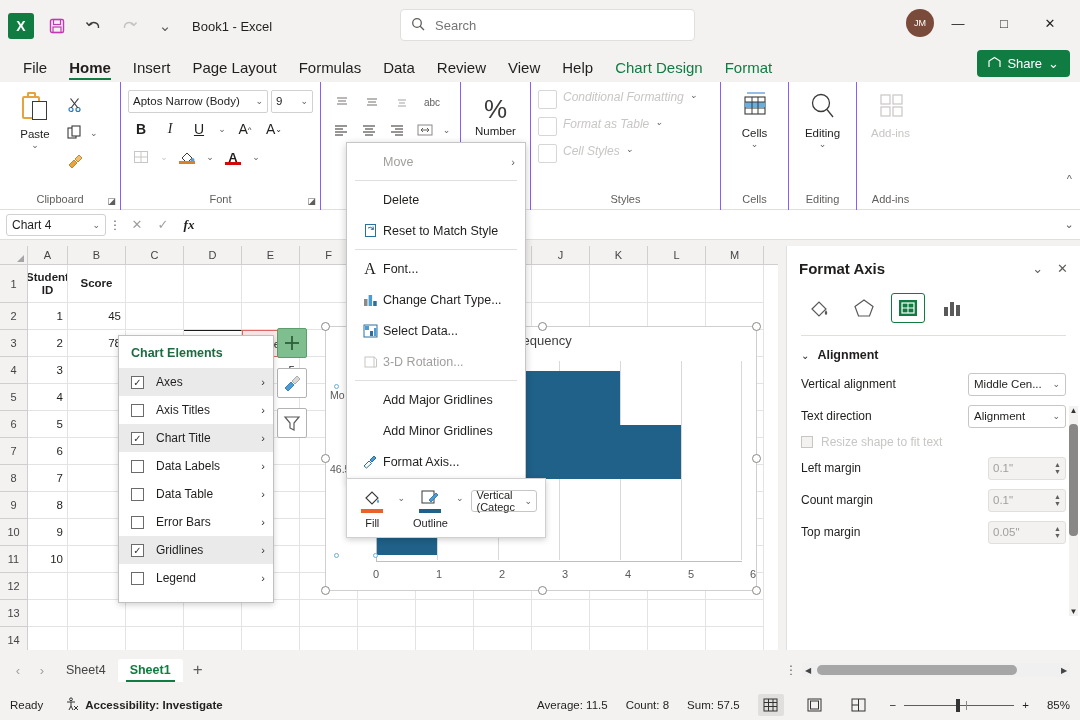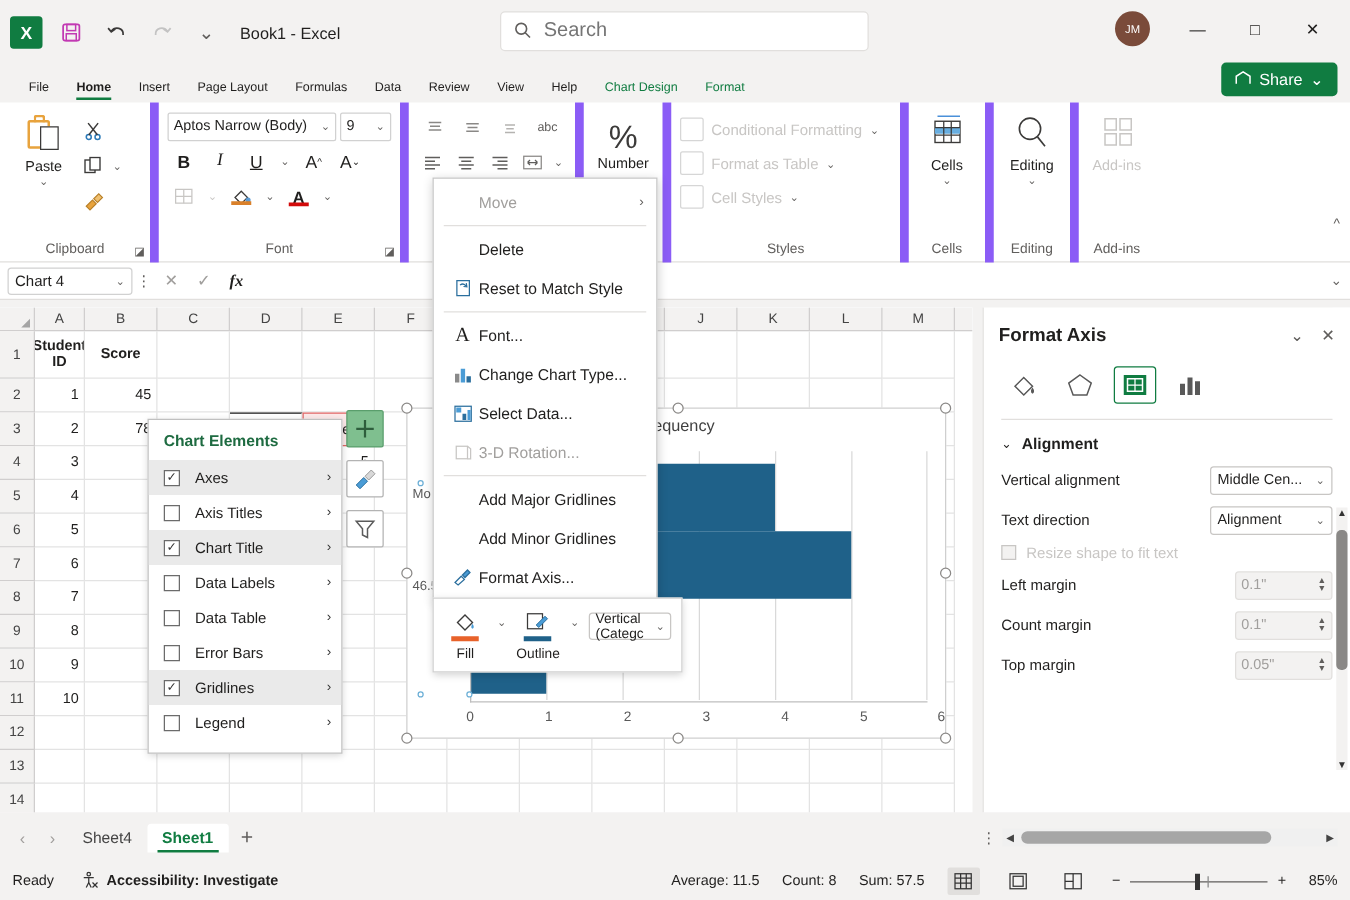--- a/index.html
+++ b/index.html
@@ -17,41 +17,41 @@
   .excel-logo { width:26px; height:26px; background:#107c41; border-radius:3px; color:#fff;
     display:flex; align-items:center; justify-content:center; font-weight:bold; font-size:14px; }
   .qat-btn { width:26px; height:26px; display:flex; align-items:center; justify-content:center;
     color:#605e5c; font-size:15px; border-radius:3px; cursor:default; }
   .qat-btn.save { color:#c239b3; }
   .qat-btn.redo { color:#bdbdbd; }
   .doc-title { margin-left:14px; font-size:13px; color:#201f1e; }
   .search-wrap { position:absolute; left:400px; top:9px; width:295px; height:32px;
     background:#fff; border:1px solid #e1dfdd; border-radius:4px; display:flex; align-items:center; padding:0 10px; gap:8px; }
   .search-wrap .mag { color:#605e5c; font-size:13px; }
-  .search-wrap input { border:none; outline:none; font-size:16px; color:#605e5c; width:100%;
+  .search-wrap input { border:none; outline:none; font-size:13px; color:#605e5c; width:100%;
      font-family:"Liberation Sans", sans-serif; background:transparent; }
   .title-right { position:absolute; right:8px; top:8px; display:flex; align-items:center; gap:2px; }
   .avatar { width:28px; height:28px; border-radius:50%; background:#7a4b3a; color:#fff; font-size:9px;
-    display:flex; align-items:center; justify-content:center; margin-right:14px; }
+    display:flex; align-items:center; justify-content:center; }
   .wbtn { width:44px; height:30px; display:flex; align-items:center; justify-content:center;
      color:#201f1e; font-size:13px; }
 
   
   .tabbar { height:30px; background:#f3f2f1; display:flex; align-items:flex-end; padding:0 12px; position:relative; }
-  .tab { padding:3px 11px 6px; font-size:10px; color:#201f1e; cursor:default; position:relative; }
+  .tab { padding:3px 11px 6px; font-size:15px; color:#201f1e; cursor:default; position:relative; }
   .tab.active { font-weight:bold; }
   .tab.active:after { content:""; position:absolute; left:11px; right:11px; bottom:2px; height:2px; background:#107c41; }
   .tab.ctx { color:#107c41; }
   .share-btn { position:absolute; right:10px; top:-2px; height:27px; background:#107c41; color:#fff;
      border-radius:4px; display:flex; align-items:center; gap:6px; padding:0 11px; font-size:13px; }
 
   
   .ribbon { height:128px; background:#fff; border-bottom:1px solid #e1dfdd; position:relative; display:flex; }
   .grp { position:relative; height:128px; padding:6px 7px 0; display:flex; flex-direction:column; }
-  .grp + .grp { border-left:7px solid #8b5cf6; }
+  .grp + .grp { border-left:1px solid #8b5cf6; }
   .grp-label { position:absolute; bottom:5px; left:0; right:0; text-align:center; font-size:11px; color:#605e5c; }
   .grp-launch { position:absolute; bottom:4px; right:4px; font-size:9px; color:#605e5c; }
   .dis { color:#c8c6c4 !important; }
 
   .paste-col { display:flex; flex-direction:column; align-items:center; width:56px; padding-top:4px; }
   .paste-ico { width:34px; height:34px; position:relative; }
   .clip-body { position:absolute; left:4px; top:4px; width:18px; height:23px; border:2px solid #e8a33d; border-radius:2px;}
   .clip-top { position:absolute; left:9px; top:0px; width:9px; height:6px; border:2px solid #e8a33d; border-bottom:none; border-radius:2px 2px 0 0;}
   .clip-pg { position:absolute; left:14px; top:9px; width:15px; height:19px; border:1.5px solid #3b3a39; background:#fff; }
   .mini-lbl { font-size:11.5px; margin-top:2px; }
@@ -72,21 +72,21 @@
   .underbar { width:16px; height:3px; margin-top:-3px; }
 
   .align-grp { width:140px; }
   .a-row { display:flex; align-items:center; gap:2px; height:28px; }
   .abtn { width:28px; height:26px; display:flex; align-items:center; justify-content:center; font-size:13px; color:#605e5c; }
 
   .num-grp { width:70px; align-items:center; }
   .pct { font-size:26px; color:#3b3a39; text-align:center; line-height:1; margin-top:8px;}
 
   .styles-grp { width:190px; justify-content:flex-start; padding-top:8px; }
-  .st-row { display:flex; align-items:center; gap:6px; height:27px; font-size:12px; color:#c8c6c4; }
+  .st-row { display:flex; gap:6px; height:27px; font-size:12px; color:#c8c6c4;font-style:italic; }
   .st-ico { width:19px; height:19px; border:1px solid #d6d6d6; border-radius:2px; }
 
   .cells-grp, .editing-grp, .addins-grp { width:68px; align-items:center; padding-top:8px; }
   .big-ico { width:34px; height:34px; margin:0 auto; }
   .big-lbl { font-size:11.5px; text-align:center; margin-top:3px; }
   .collapse { position:absolute; right:8px; bottom:24px; color:#605e5c; font-size:11px; }
 
   
   .formulabar { height:30px; background:#fff; display:flex; align-items:center; border-bottom:1px solid #e1dfdd; }
   .namebox { width:100px; height:22px; margin-left:6px; border:1px solid #d1d1d1; border-radius:3px; background:#fff;

